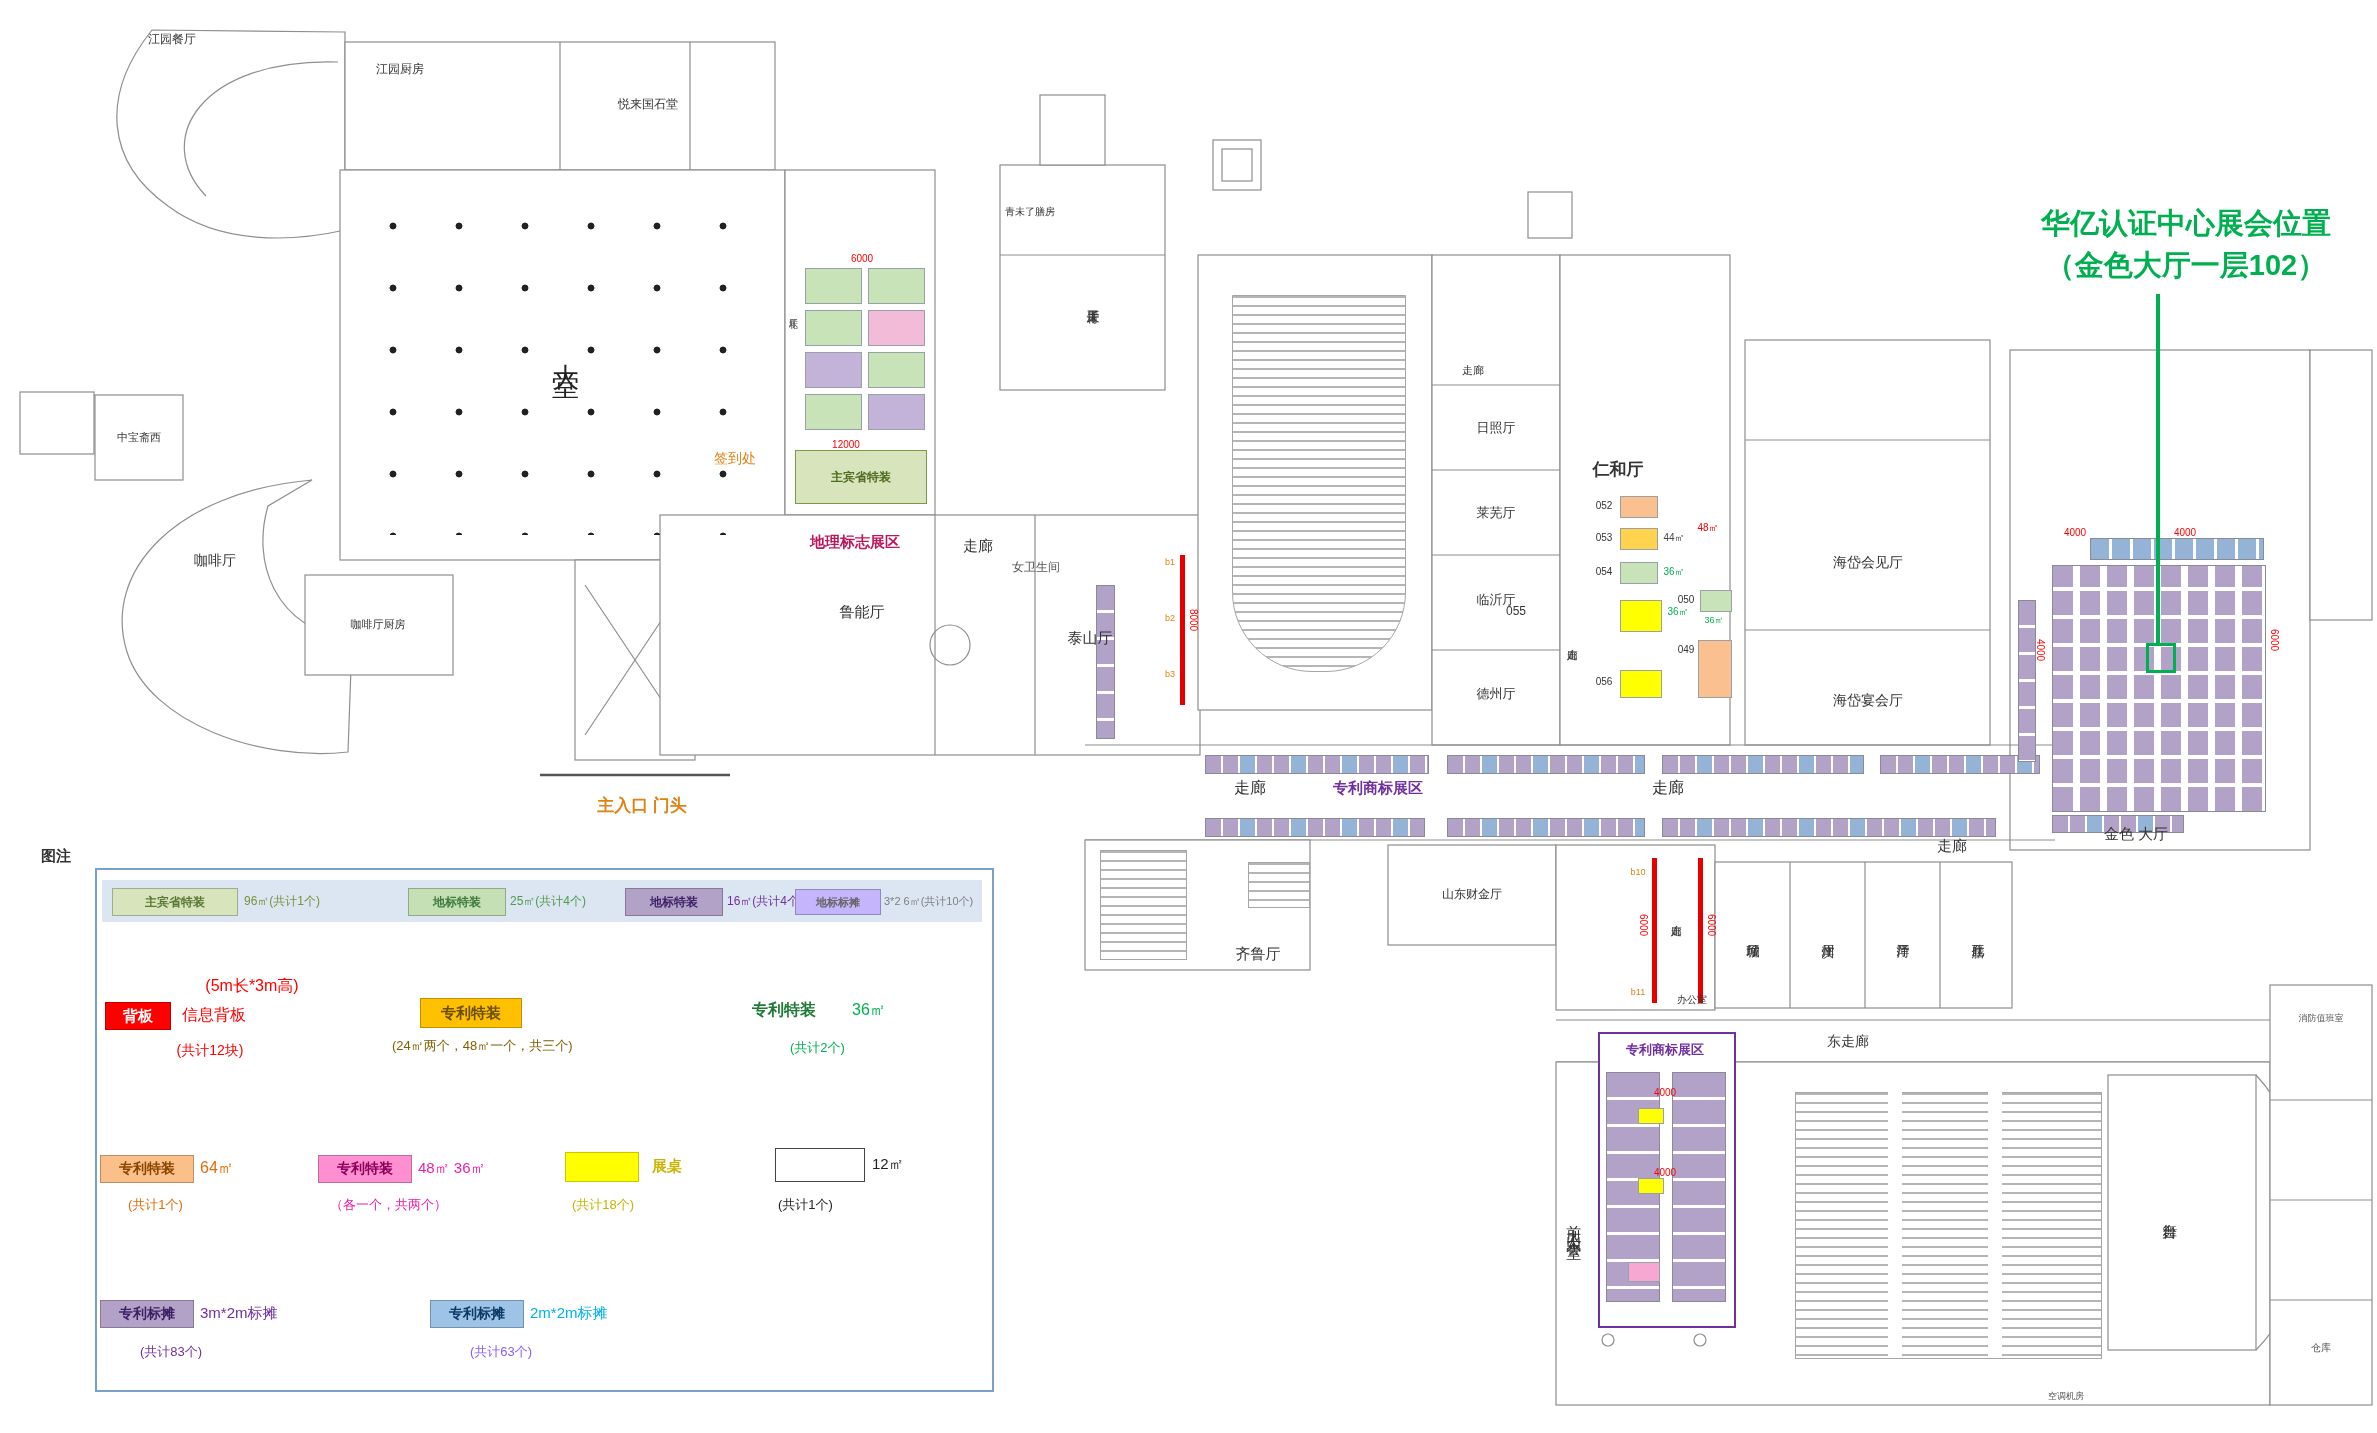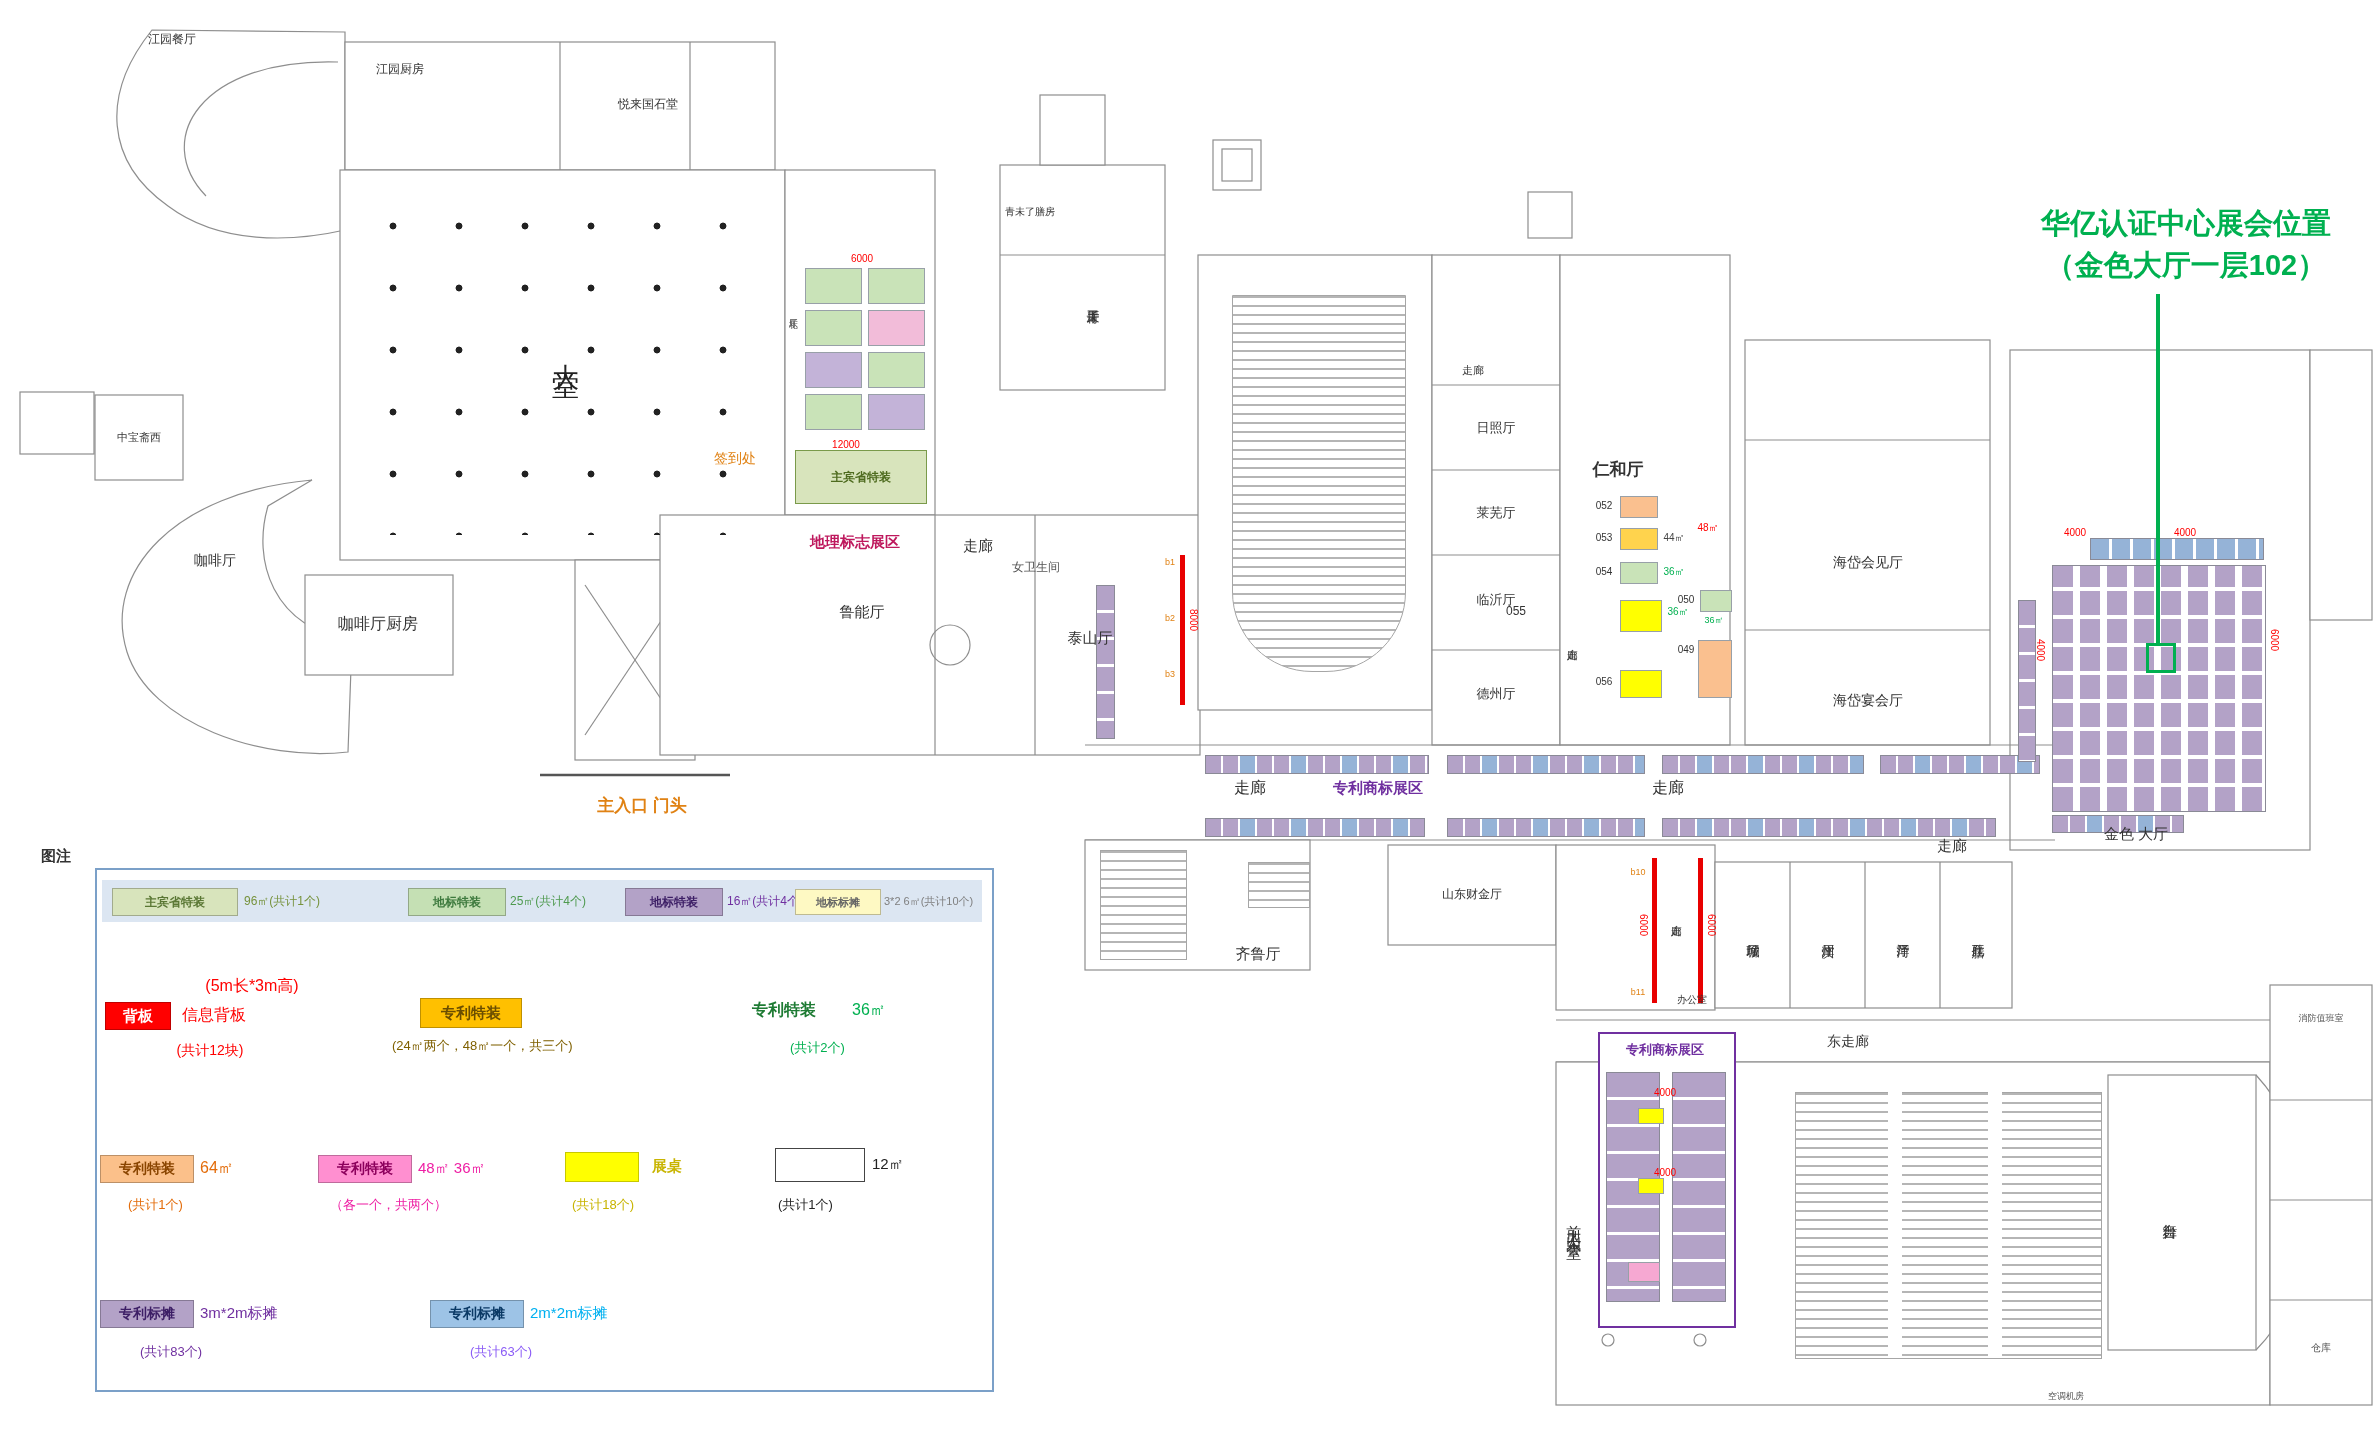--- a/index.html
+++ b/index.html
@@ -195,21 +195,21 @@
   <div class="lbl" style="left:2186px;top:266px;font-size:29px;font-weight:bold;color:#00b050">（金色大厅一层102）</div>
   <div class="gline" style="left:2156px;top:294px;width:4px;height:350px"></div>
 
   <div class="lbl" style="left:172px;top:40px;font-size:12px">江园餐厅</div>
   <div class="lbl" style="left:400px;top:70px;font-size:12px">江园厨房</div>
   <div class="lbl" style="left:648px;top:105px;font-size:12px">悦来国石堂</div>
   <div class="lbl v" style="left:565px;top:350px;font-size:27px;letter-spacing:8px;color:#222">大堂</div>
   <div class="lbl" style="left:735px;top:458px;font-size:14px;color:#e08214">签到处</div>
   <div class="lbl" style="left:139px;top:437px;font-size:11px">中宝斋西</div>
   <div class="lbl" style="left:215px;top:560px;font-size:14px">咖啡厅</div>
-  <div class="lbl" style="left:378px;top:624px;font-size:16px">咖啡厅厨房</div>
+  <div class="lbl" style="left:378px;top:624px;font-size:11px">咖啡厅厨房</div>
   <div class="lbl" style="left:642px;top:806px;font-size:17px;font-weight:bold;color:#e08214">主入口 门头</div>
   <div class="lbl" style="left:855px;top:542px;font-size:15px;font-weight:bold;color:#be185d">地理标志展区</div>
   <div class="lbl v" style="left:793px;top:312px;font-size:9px;color:#555">礼乐厅</div>
   <div class="lbl" style="left:978px;top:546px;font-size:15px">走廊</div>
   <div class="lbl" style="left:862px;top:612px;font-size:15px">鲁能厅</div>
   <div class="lbl" style="left:1090px;top:638px;font-size:15px">泰山厅</div>
   <div class="lbl" style="left:1036px;top:568px;font-size:12px;color:#555">女卫生间</div>
   <div class="lbl v" style="left:1092px;top:300px;font-size:13px">青未了厅</div>
   <div class="lbl" style="left:1030px;top:212px;font-size:10px">青未了膳房</div>
   <div class="lbl" style="left:1473px;top:370px;font-size:11px">走廊</div>
@@ -245,21 +245,21 @@
   <div class="lbl" style="left:56px;top:856px;font-size:15px;font-weight:bold">图注</div>
   <div class="legendbox" style="left:95px;top:868px;width:895px;height:520px"></div>
   <div class="strip" style="left:102px;top:880px;width:880px;height:42px"></div>
 
   <div class="chip" style="left:112px;top:888px;width:124px;height:26px;background:#d8e4bc;color:#5a7734;font-size:12px">主宾省特装</div>
   <div class="lblL" style="left:244px;top:901px;font-size:12px;color:#76923c">96㎡(共计1个)</div>
   <div class="chip" style="left:408px;top:888px;width:96px;height:26px;background:#c5e0b4;color:#3e7a3e;font-size:12px">地标特装</div>
   <div class="lblL" style="left:510px;top:901px;font-size:12px;color:#4f9a4f">25㎡(共计4个)</div>
   <div class="chip" style="left:625px;top:888px;width:96px;height:26px;background:#b3a2c7;color:#3d1f66;font-size:12px">地标特装</div>
   <div class="lblL" style="left:727px;top:901px;font-size:12px;color:#7030a0">16㎡(共计4个)</div>
-  <div class="chip" style="left:795px;top:889px;width:84px;height:24px;background:#fef9c3;color:#666;font-size:11px">地标标摊</div>
+  <div class="chip" style="left:795px;top:889px;width:84px;height:24px;background:#c4b5fd;color:#666;font-size:11px">地标标摊</div>
   <div class="lblL" style="left:884px;top:901px;font-size:11px;color:#7f7f7f">3*2 6㎡(共计10个)</div>
 
   <div class="lbl" style="left:252px;top:986px;font-size:16px;color:#ff0000">(5m长*3m高)</div>
   <div class="chip" style="left:105px;top:1002px;width:64px;height:26px;background:#ff0000;color:#fff;font-size:15px">背板</div>
   <div class="lblL" style="left:182px;top:1015px;font-size:16px;color:#ff0000">信息背板</div>
   <div class="lbl" style="left:210px;top:1050px;font-size:14px;color:#ff0000">(共计12块)</div>
 
   <div class="chip" style="left:420px;top:998px;width:100px;height:28px;background:#ffc000;color:#6b4e00;font-size:15px">专利特装</div>
   <div class="lblL" style="left:392px;top:1046px;font-size:13px;color:#7f6000">(24㎡两个，48㎡一个，共三个)</div>
 

